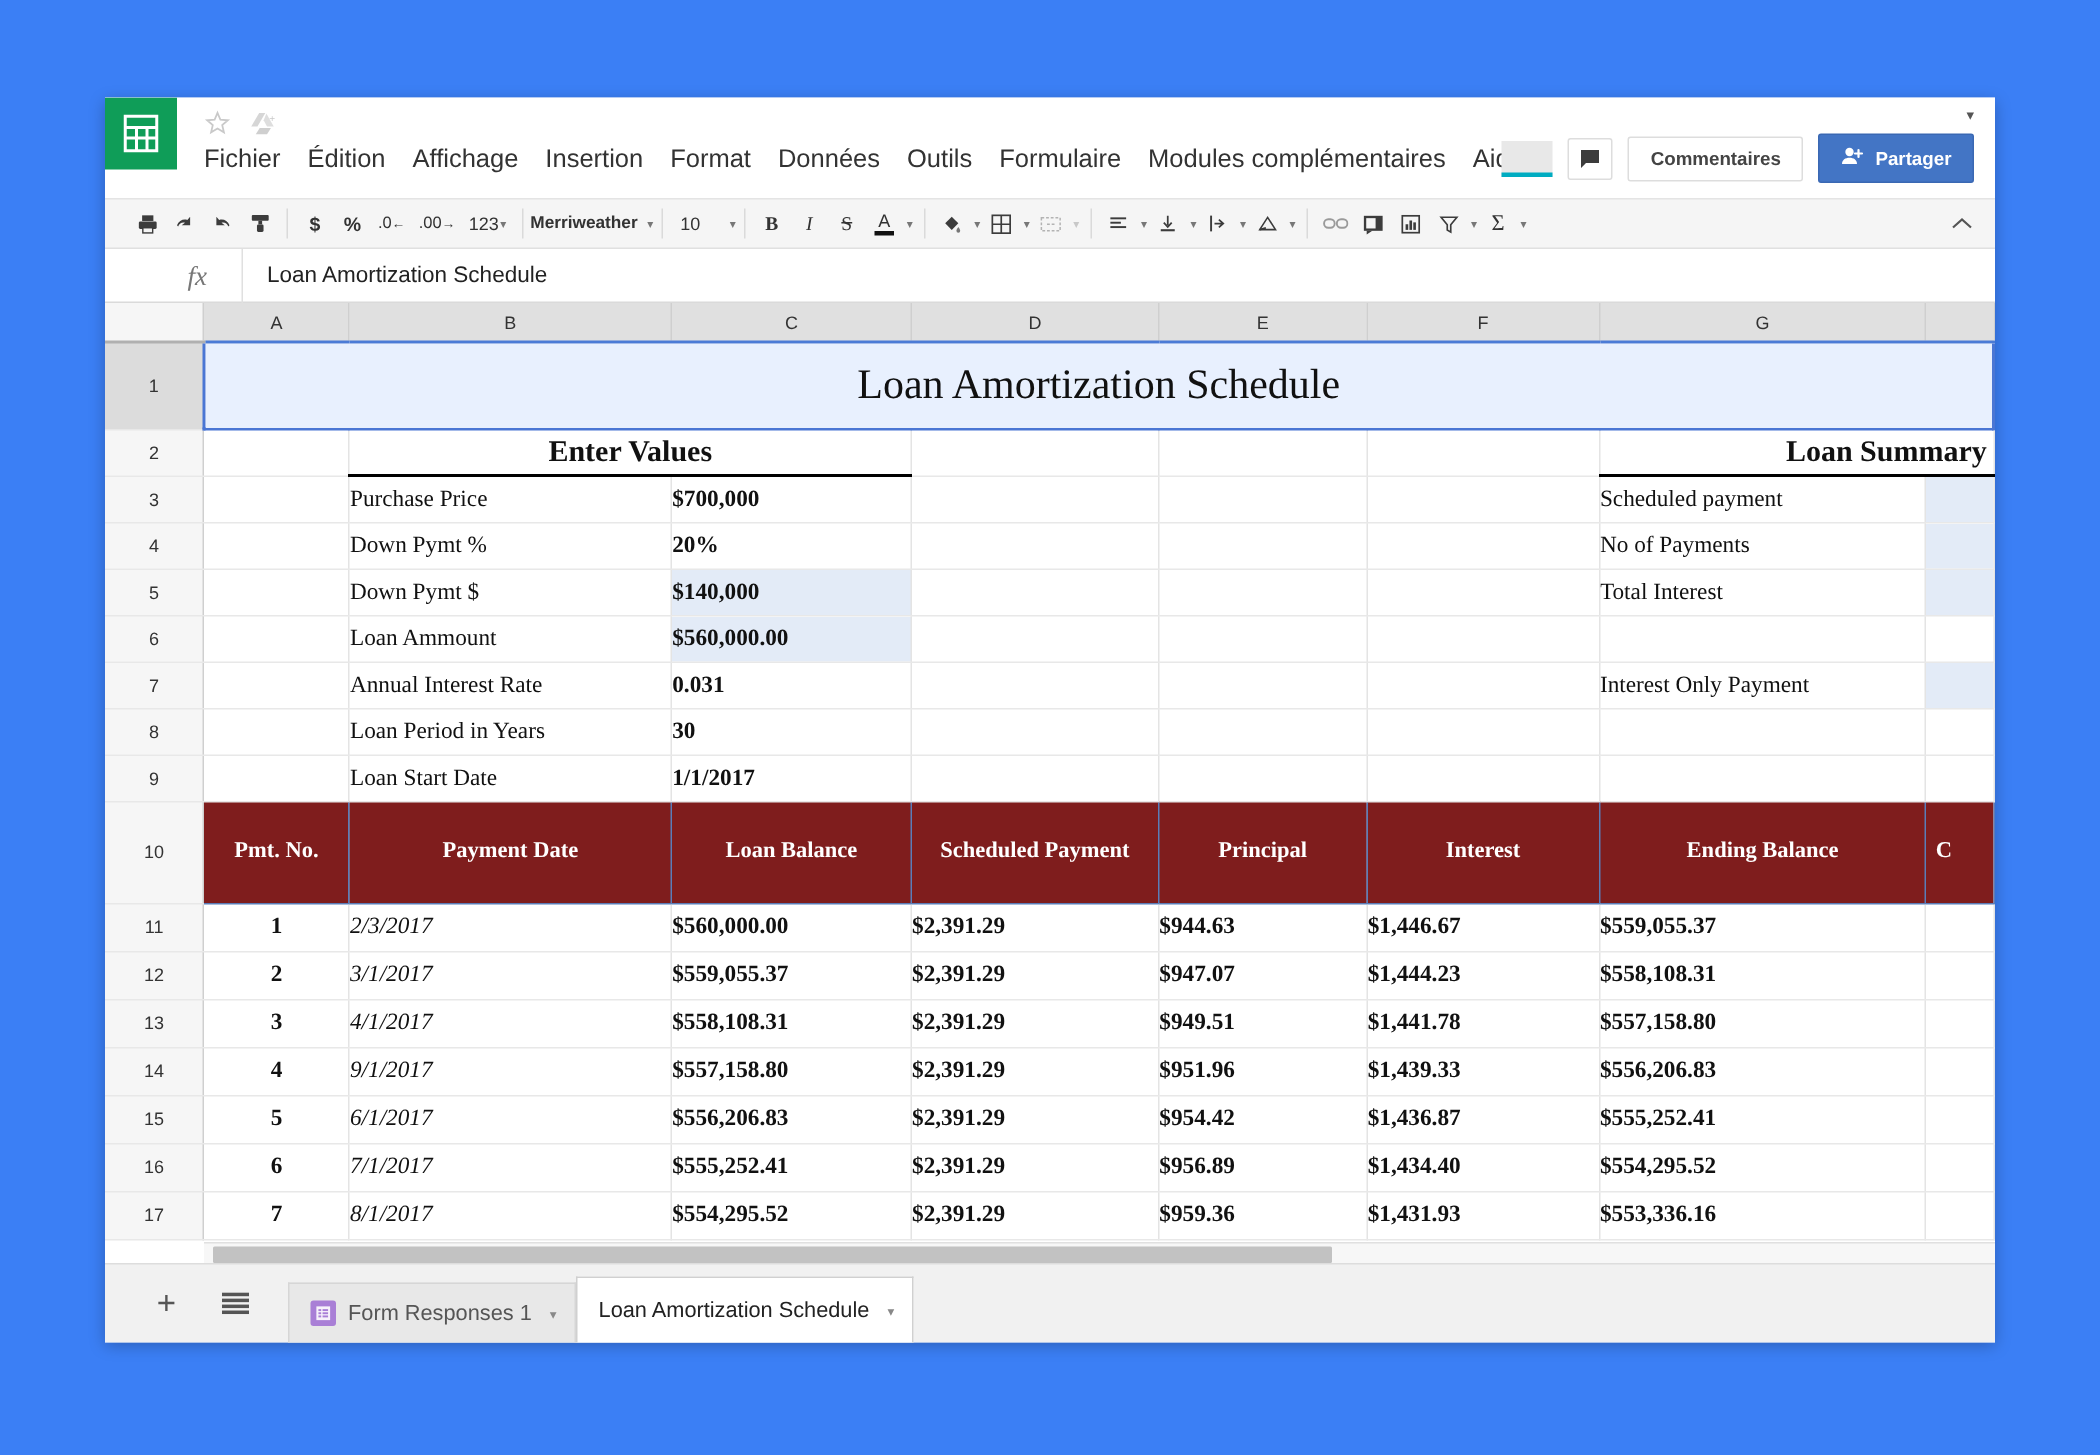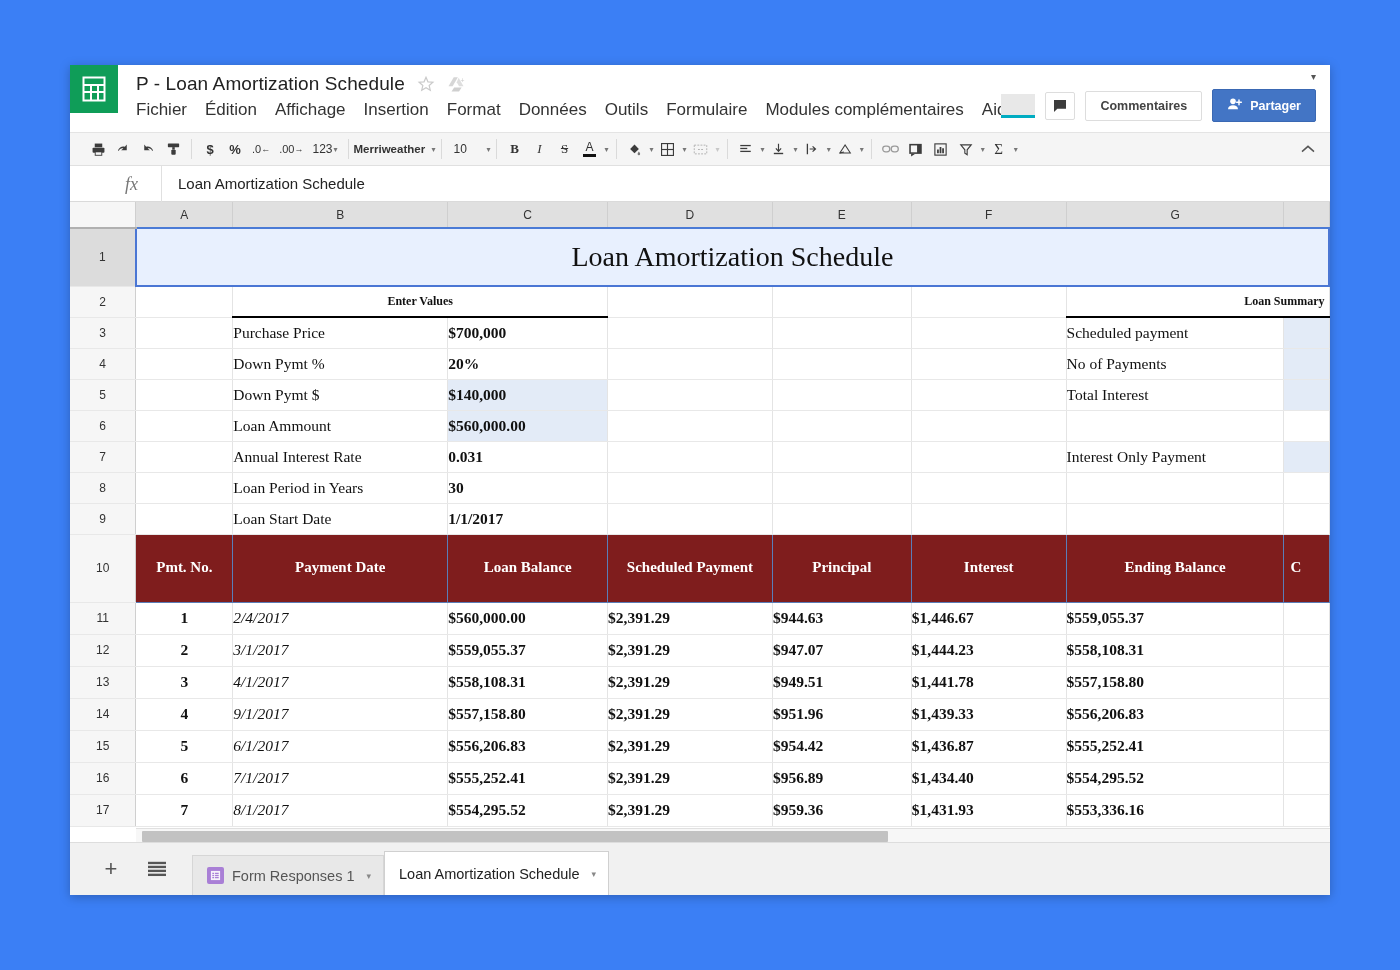--- a/index.html
+++ b/index.html
@@ -115,21 +115,21 @@
   .cell {
     border-right:1px solid #e4e4e4; border-bottom:1px solid #e8e8e8;
     font-family:"Liberation Serif", serif; font-size:15.5px; color:#111;
     padding: 0 8px; background:#fff; white-space:nowrap; overflow:hidden;
   }
   .r { text-align:left; }
   .c { text-align:center; }
   .b { font-weight:bold; }
   .i { font-style:italic; }
   .shade { background:#e3ebf7; }
-  .underline-head { border-bottom: 2px solid #000; font-weight:bold; text-align:center; font-size:12px; }
+  .underline-head { border-bottom: 2px solid #000; font-weight:bold; text-align:center; font-size:20px; }
   .title-cell {
     background:#e8f0fe; font-family:"Liberation Serif", serif;
     font-size: 28px; text-align:center; color:#111;
     border: 2px solid #4a76d4; position:relative;
   }
   .hdr10 {
     background:#7f1d1d; color:#fff; font-weight:bold; text-align:center;
     font-family:"Liberation Serif", serif; font-size:15px;
     border-right:1px solid #5a7db8; border-bottom:1px solid #5a7db8;
     line-height: 1.15; padding: 0 4px;
@@ -179,21 +179,20 @@
         <rect x="1.5" y="1.5" width="21" height="23" fill="none" stroke="#fff" stroke-width="2"></rect>
         <line x1="1.5" y1="9" x2="22.5" y2="9" stroke="#fff" stroke-width="2"></line>
         <line x1="1.5" y1="16" x2="22.5" y2="16" stroke="#fff" stroke-width="2"></line>
         <line x1="9" y1="9" x2="9" y2="24.5" stroke="#fff" stroke-width="2"></line>
         <line x1="16" y1="9" x2="16" y2="24.5" stroke="#fff" stroke-width="2"></line>
       </svg>
     </div>
 
     <div class="title-block">
       <div class="title-row">
-        <span class="doc-title">P - Loan Amortization Schedule</span>
         <span class="hdr-icon">
           <svg width="18" height="18" viewBox="0 0 24 24">
               <path d="M12 3l2.6 6.1 6.6.5-5 4.3 1.5 6.4L12 16.9 6.3 20.3l1.5-6.4-5-4.3 6.6-.5z" fill="none" stroke="#9e9e9e" stroke-width="1.6"></path>
             </svg>
         </span>
         <span class="hdr-icon">
           <svg width="18" height="18" viewBox="0 0 24 24">
             <path d="M9 3l-7 12h5.5L14.5 3z" fill="#b5b5b5"></path>
             <path d="M9.5 16.5h10L16 22H6z" fill="#a8a8a8"></path>
             <path d="M15.5 3.5L22 15h-6l-3-5.5z" fill="#c4c4c4"></path>
@@ -541,21 +540,21 @@
         <td class="hdr10">Scheduled Payment</td>
         <td class="hdr10">Principal</td>
         <td class="hdr10">Interest</td>
         <td class="hdr10">Ending Balance</td>
         <td class="hdr10" style="text-align:left;padding-left:6px">C</td>
       </tr>
 
       <tr style="height:32px">
         <td class="rowhead">11</td>
         <td class="cell c b">1</td>
-        <td class="cell r i">2/4/2017</td>
+        <td class="cell r i">2/3/2017</td>
         <td class="cell r b">$560,000.00</td>
         <td class="cell r b">$2,391.29</td>
         <td class="cell r b">$944.63</td>
         <td class="cell r b">$1,446.67</td>
         <td class="cell r b">$559,055.37</td>
         <td class="cell"></td>
       </tr>
       <tr style="height:32px">
         <td class="rowhead">12</td>
         <td class="cell c b">2</td>

